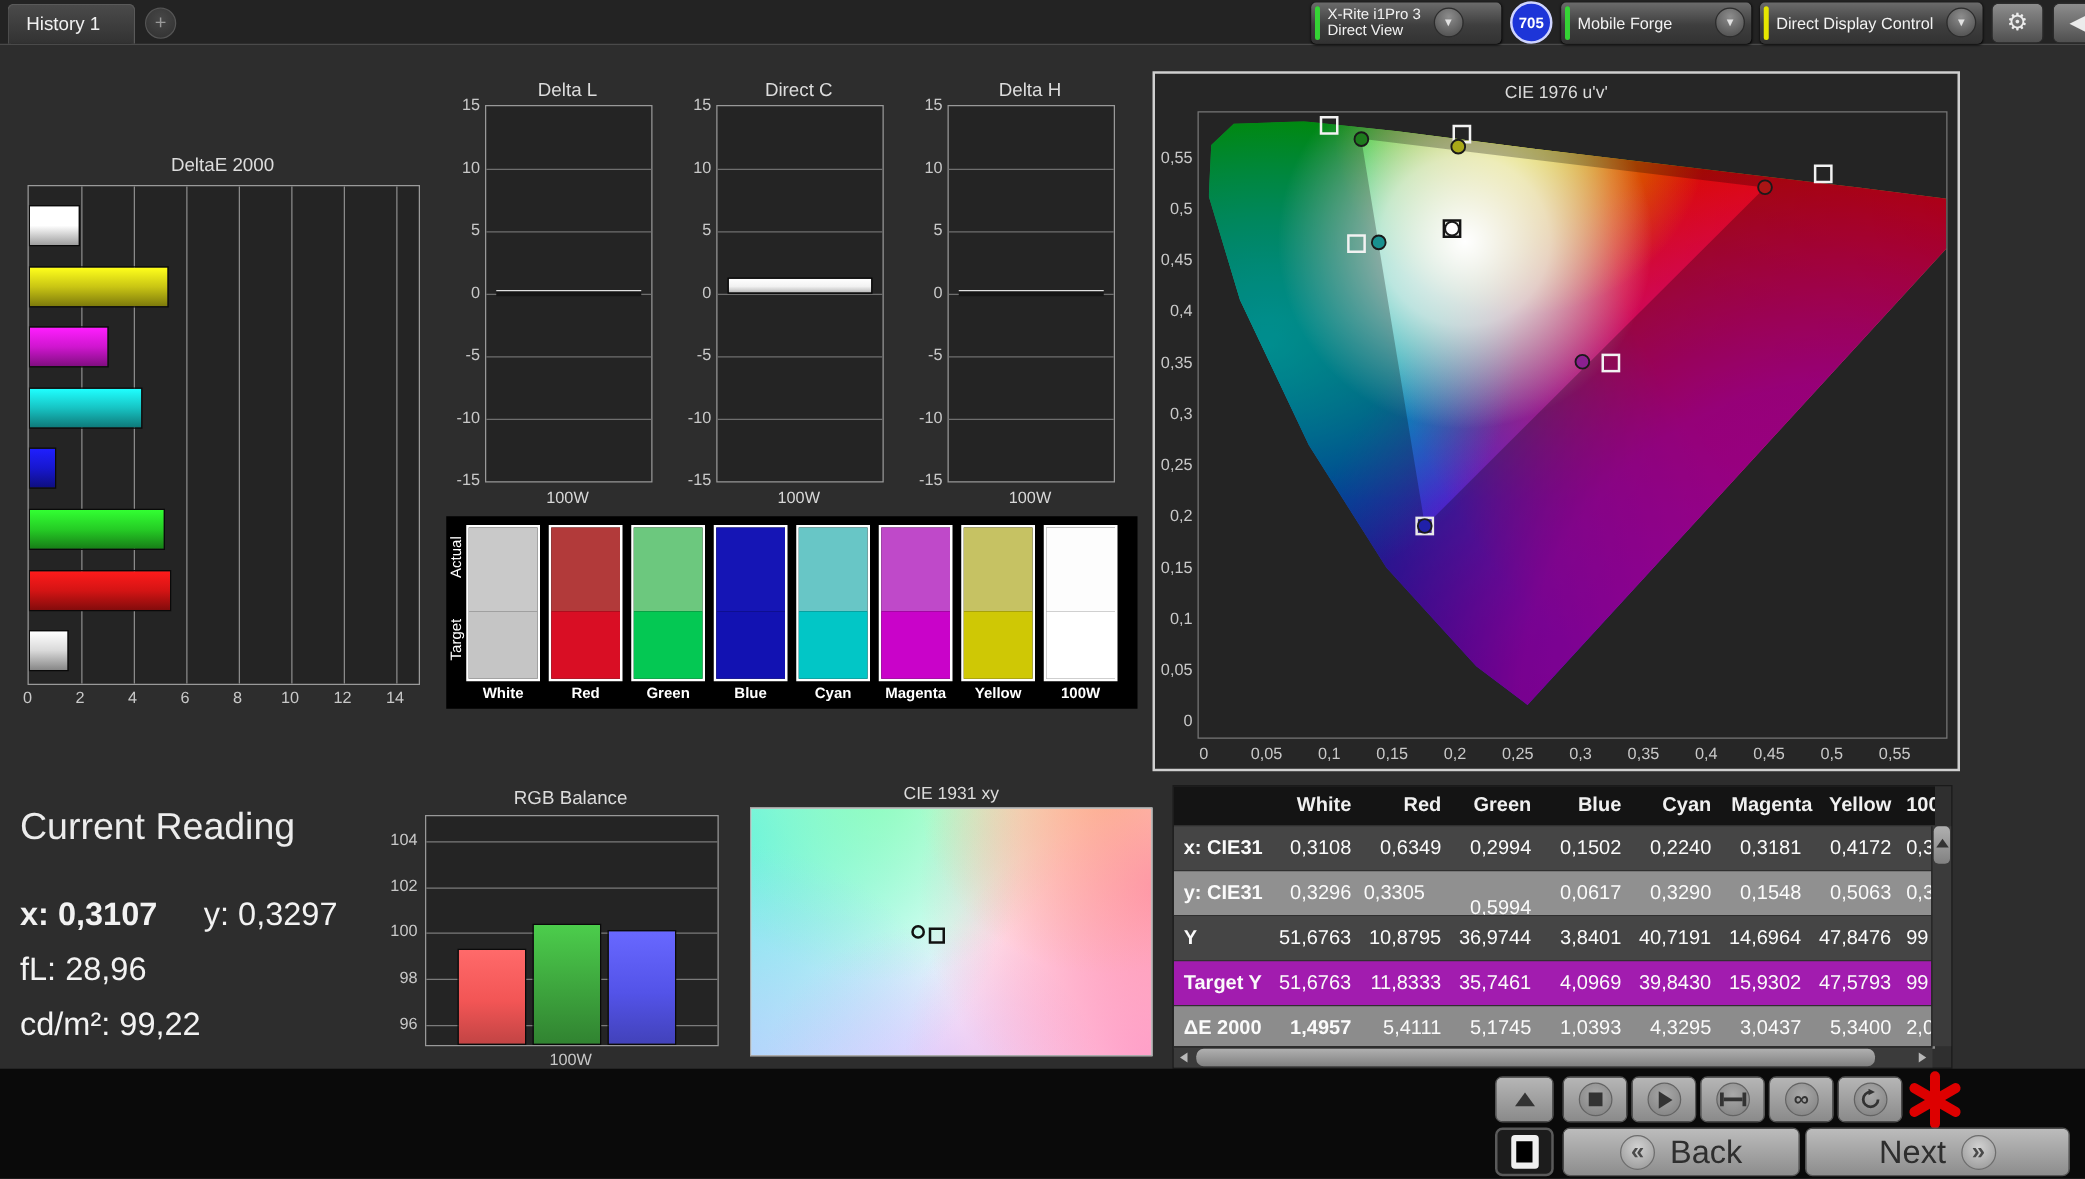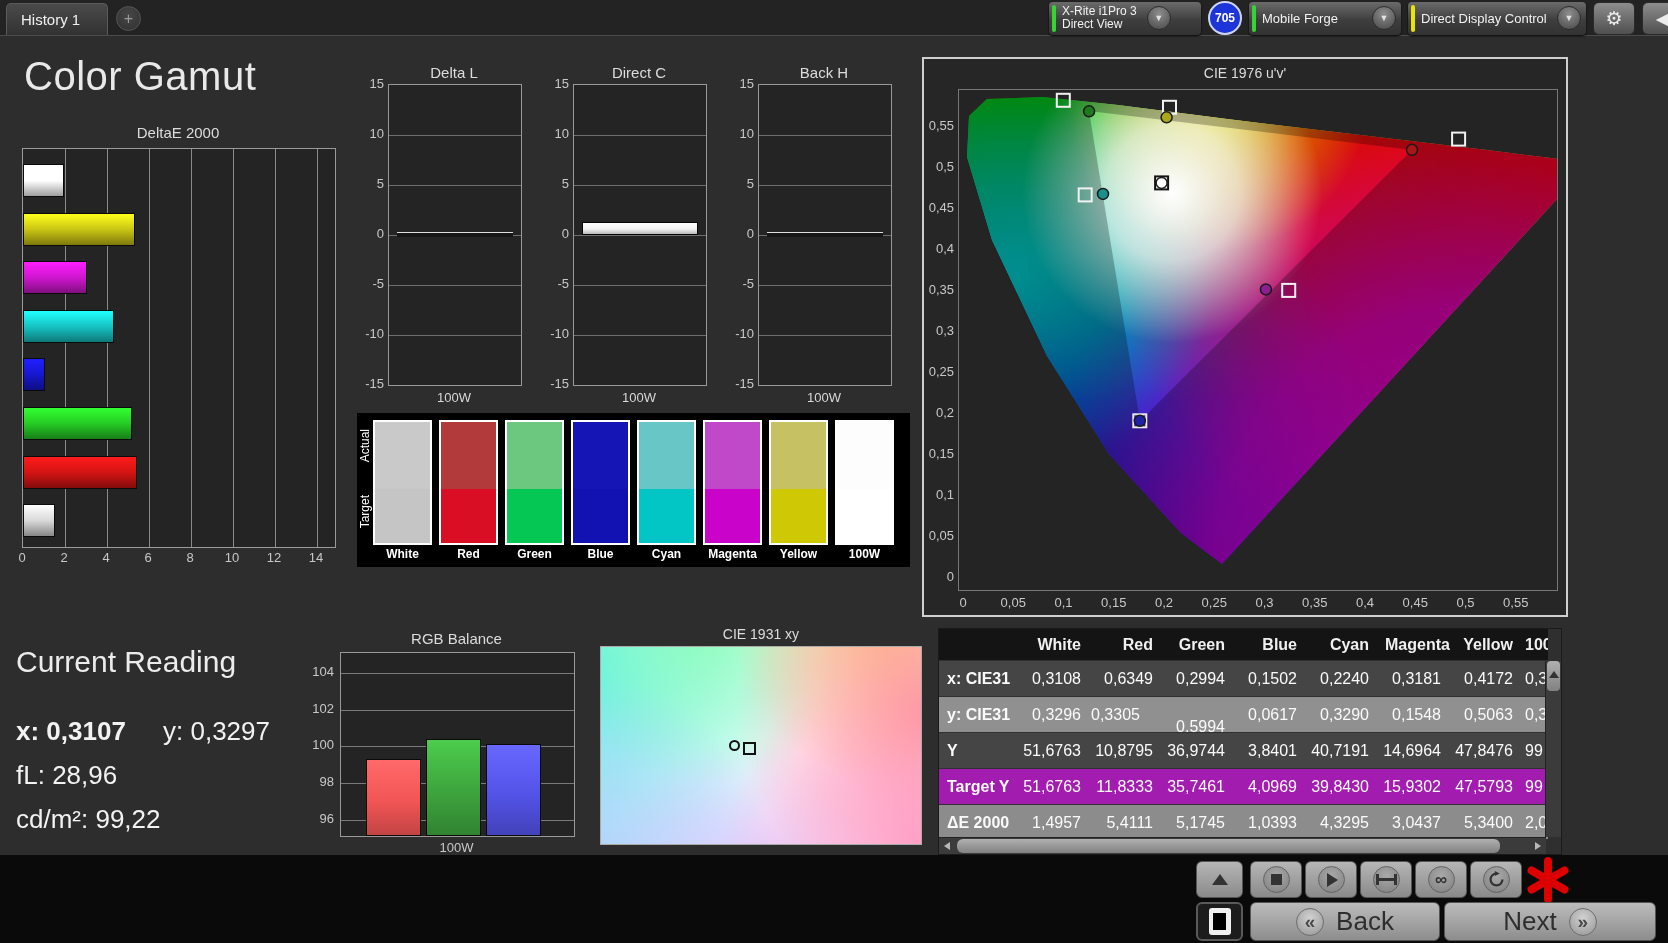--- a/index.html
+++ b/index.html
@@ -130,21 +130,20 @@
       <div class="dd" style="width:178px;">
         <div class="strip yellow"></div>
         <div class="txt single">Direct Display Control</div>
         <div class="chev" style="margin-left:auto;">▼</div>
       </div>
       <div class="sqbtn">⚙</div>
       <div class="sqbtn" id="btn-collapse">◀</div>
     </div>
   </div>
 
-  <div id="page-title">Color Gamut</div>
 
   <div class="panel-title" style="left:22px;top:124px;width:312px;">DeltaE 2000</div>
   <div id="deltae-plot">
       <div class="vgrid" style="left: 42px;"></div>
       <div class="vgrid" style="left: 84px;"></div>
       <div class="vgrid" style="left: 126px;"></div>
       <div class="vgrid" style="left: 168px;"></div>
       <div class="vgrid" style="left: 210px;"></div>
       <div class="vgrid" style="left: 252px;"></div>
       <div class="vgrid" style="left: 294px;"></div>
@@ -200,21 +199,21 @@
     <div class="dcat">100W</div>
   <div class="axlab" style="left: 0px; top: 12px; width: 24px; text-align: right;">15</div>
       <div class="axlab" style="left: 0px; top: 62px; width: 24px; text-align: right;">10</div>
       <div class="axlab" style="left: 0px; top: 112px; width: 24px; text-align: right;">5</div>
       <div class="axlab" style="left: 0px; top: 162px; width: 24px; text-align: right;">0</div>
       <div class="axlab" style="left: 0px; top: 212px; width: 24px; text-align: right;">-5</div>
       <div class="axlab" style="left: 0px; top: 262px; width: 24px; text-align: right;">-10</div>
       <div class="axlab" style="left: 0px; top: 312px; width: 24px; text-align: right;">-15</div>
     </div>
   <div class="dpanel" id="delta-h-panel" style="left:730px;top:64px;">
-    <div class="dtitle">Back H</div>
+    <div class="dtitle">Delta H</div>
     <div class="dplot">
         <div class="hgrid" style="top: 50px;"></div>
         <div class="hgrid" style="top: 100px;"></div>
         <div class="hgrid" style="top: 150px;"></div>
         <div class="hgrid" style="top: 200px;"></div>
         <div class="hgrid" style="top: 250px;"></div>
         <div style="position: absolute; left: 8px; right: 8px; top: 147px; height: 5px; background: rgb(22, 22, 22); border-top: 1px solid rgb(224, 224, 224); box-sizing: border-box;"></div>
       </div>
     <div class="dcat">100W</div>
   <div class="axlab" style="left: 0px; top: 12px; width: 24px; text-align: right;">15</div>
@@ -458,21 +457,21 @@
           <div class="tcell" style="width: 72px; text-align: right; padding-right: 10px; padding-left: 0px;">11,8333</div>
           <div class="tcell" style="width: 72px; text-align: right; padding-right: 10px; padding-left: 0px;">35,7461</div>
           <div class="tcell" style="width: 72px; text-align: right; padding-right: 10px; padding-left: 0px;">4,0969</div>
           <div class="tcell" style="width: 72px; text-align: right; padding-right: 10px; padding-left: 0px;">39,8430</div>
           <div class="tcell" style="width: 72px; text-align: right; padding-right: 10px; padding-left: 0px;">15,9302</div>
           <div class="tcell" style="width: 72px; text-align: right; padding-right: 10px; padding-left: 0px;">47,5793</div>
           <div class="tcell" style="width: 72px; text-align: left; padding-right: 0px; padding-left: 2px;">99</div>
         </div>
         <div class="trow" style="top: 176px; background: rgb(140, 140, 140);">
           <div class="tcell" style="width: 80px; font-weight: bold; padding-left: 8px;">ΔE 2000</div>
-          <div class="tcell" style="width: 72px; text-align: right; padding-right: 10px; padding-left: 0px;">1,4957</div>
+          <div class="tcell" style="width: 72px; text-align: right; padding-right: 10px; padding-left: 0px; font-weight: bold;">1,4957</div>
           <div class="tcell" style="width: 72px; text-align: right; padding-right: 10px; padding-left: 0px;">5,4111</div>
           <div class="tcell" style="width: 72px; text-align: right; padding-right: 10px; padding-left: 0px;">5,1745</div>
           <div class="tcell" style="width: 72px; text-align: right; padding-right: 10px; padding-left: 0px;">1,0393</div>
           <div class="tcell" style="width: 72px; text-align: right; padding-right: 10px; padding-left: 0px;">4,3295</div>
           <div class="tcell" style="width: 72px; text-align: right; padding-right: 10px; padding-left: 0px;">3,0437</div>
           <div class="tcell" style="width: 72px; text-align: right; padding-right: 10px; padding-left: 0px;">5,3400</div>
           <div class="tcell" style="width: 72px; text-align: left; padding-right: 0px; padding-left: 2px;">2,0</div>
         </div>
       </div>
     <div id="vscroll">

